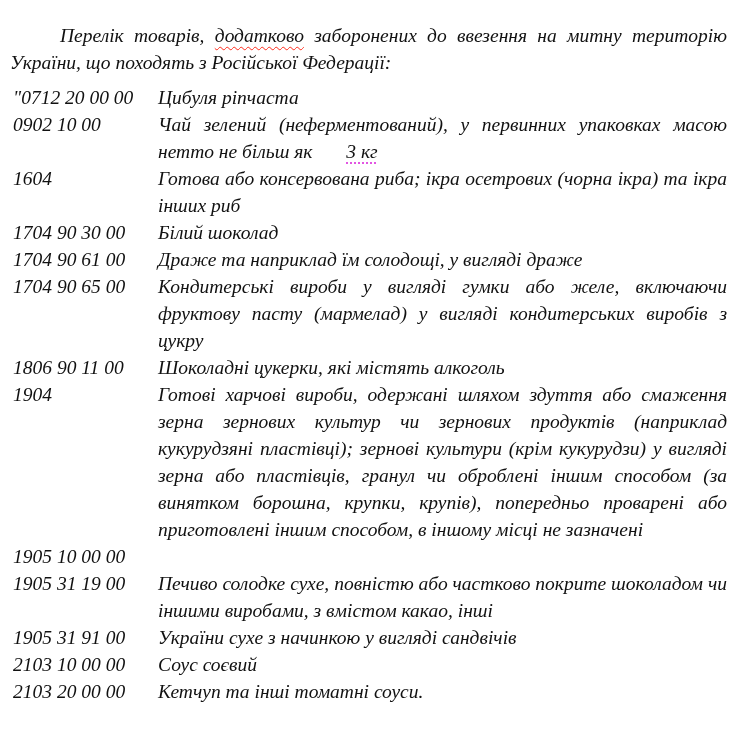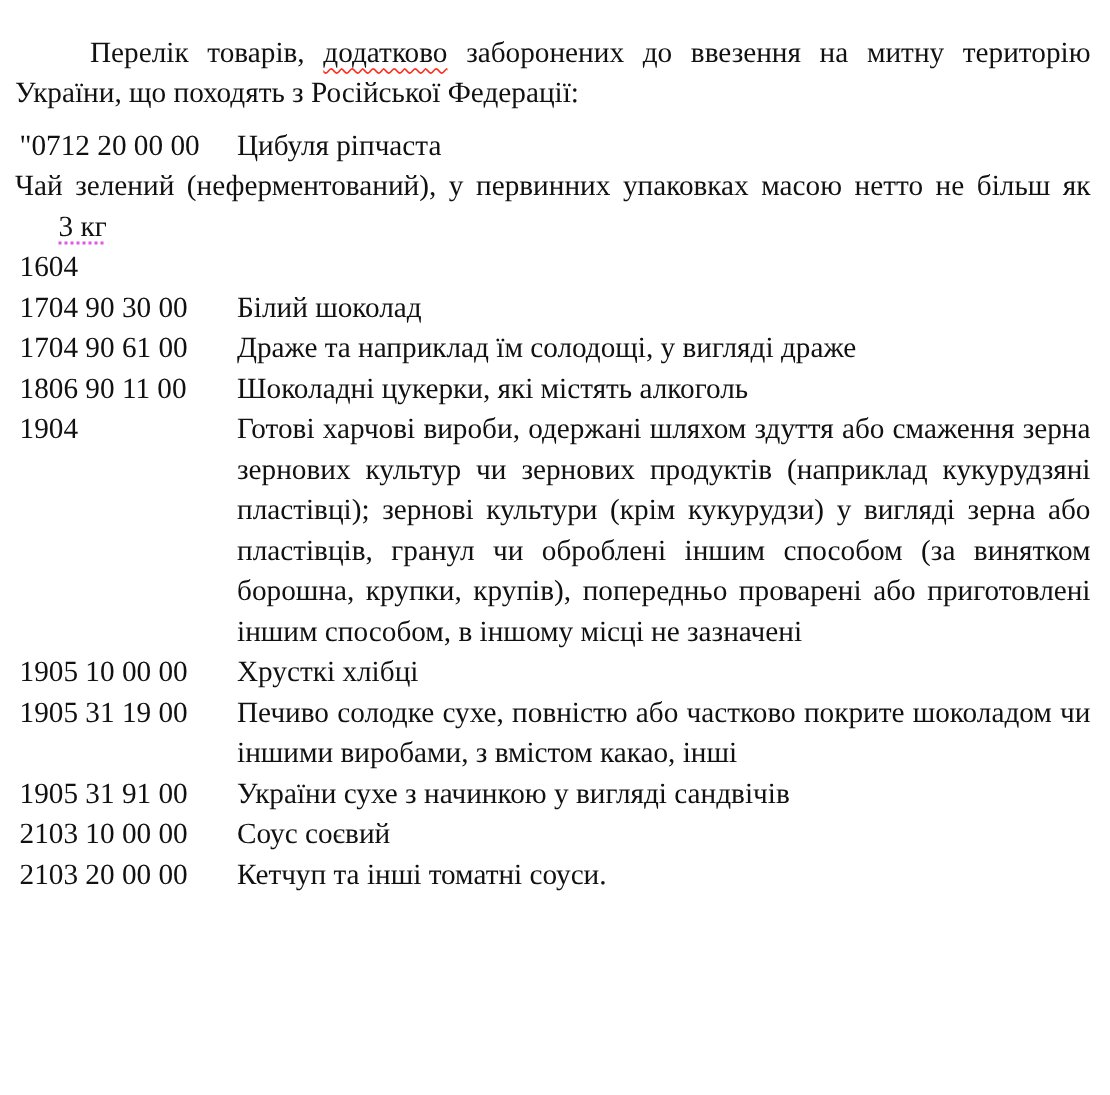--- a/index.html
+++ b/index.html
@@ -12,20 +12,21 @@
     width: 740px;
     height: 730px;
     box-sizing: border-box;
     background: var(--bg, #ffffff);
     color: var(--text, #111111);
     font-family: "Liberation Serif", "DejaVu Serif", serif;
     font-size: 19.5px;
     line-height: 27px;
     padding: 22px 13px 10px 10px;
     overflow: hidden;
+    font-style: italic;
   }
   .heading {
     margin: 0 0 8px 0;
     text-indent: 50px;
     text-align: justify;
   }
   .goods-list {
     margin-top: 2px;
   }
   .row {
@@ -59,44 +60,49 @@
 <body>
 
 <div class="page">
   <p class="heading"><span>Перелік товарів, </span><span class="mark-spellcheck">додатково</span><span> заборонених до ввезення на митну територію України, що походять з Російської Федерації:</span></p>
   <div class="goods-list">
       <div class="row">
         <span class="code">"0712 20 00 00</span>
         <span class="desc"><span>Цибуля ріпчаста</span></span>
       </div>
       <div class="row">
+        <span class="code">0902 10 00</span>
         <span class="desc"><span>Чай зелений (неферментований), у первинних упаковках масою нетто не більш як </span><span class="mark-grammar">3 кг</span></span>
       </div>
       <div class="row">
         <span class="code">1604</span>
+        <span class="desc"><span>Готова або консервована риба; ікра осетрових (чорна ікра) та ікра інших риб</span></span>
       </div>
       <div class="row">
         <span class="code">1704 90 30 00</span>
         <span class="desc"><span>Білий шоколад</span></span>
       </div>
       <div class="row">
         <span class="code">1704 90 61 00</span>
         <span class="desc"><span>Драже та наприклад їм солодощі, у вигляді драже</span></span>
+      </div>
+      <div class="row">
+        <span class="code">1704 90 65 00</span>
+        <span class="desc"><span>Кондитерські вироби у вигляді гумки або желе, включаючи фруктову пасту (мармелад) у вигляді кондитерських виробів з цукру</span></span>
       </div>
       <div class="row">
         <span class="code">1806 90 11 00</span>
         <span class="desc"><span>Шоколадні цукерки, які містять алкоголь</span></span>
       </div>
       <div class="row">
         <span class="code">1904</span>
         <span class="desc"><span>Готові харчові вироби, одержані шляхом здуття або смаження зерна зернових культур чи зернових продуктів (наприклад кукурудзяні пластівці); зернові культури (крім кукурудзи) у вигляді зерна або пластівців, гранул чи оброблені іншим способом (за винятком борошна, крупки, крупів), попередньо проварені або приготовлені іншим способом, в іншому місці не зазначені</span></span>
       </div>
       <div class="row">
         <span class="code">1905 10 00 00</span>
-        <span class="desc"><span>Хрусткі хлібці</span></span>
       </div>
       <div class="row">
         <span class="code">1905 31 19 00</span>
         <span class="desc"><span>Печиво солодке сухе, повністю або частково покрите шоколадом чи іншими виробами, з вмістом какао, інші</span></span>
       </div>
       <div class="row">
         <span class="code">1905 31 91 00</span>
         <span class="desc"><span>України сухе з начинкою у вигляді сандвічів</span></span>
       </div>
       <div class="row">

